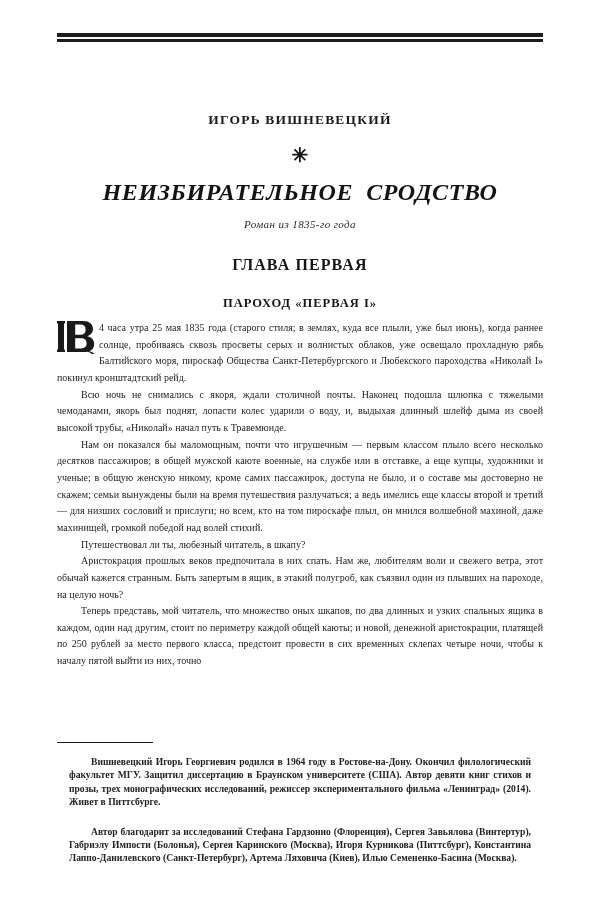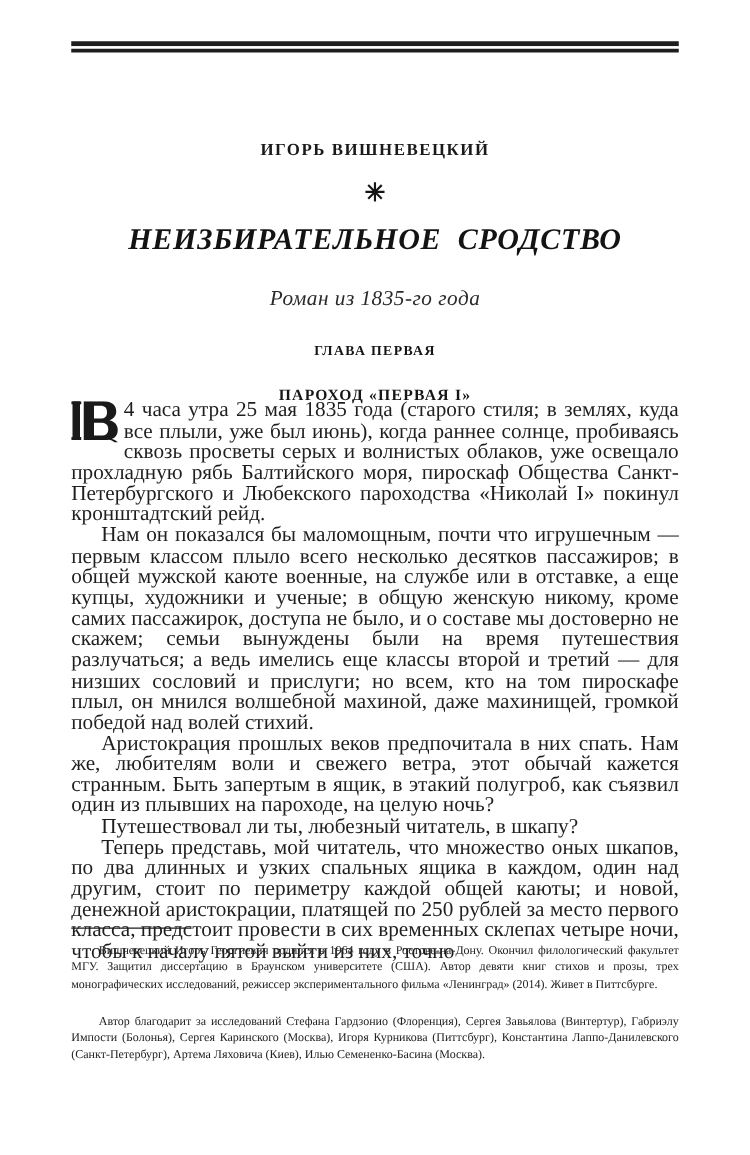--- a/index.html
+++ b/index.html
@@ -78,30 +78,30 @@
     font-size: 24px;
     letter-spacing: 0.6px;
     margin-top: 14px;
     color: #131313;
     white-space: pre;
   }
 
   .book-subtitle {
     font-family: "Liberation Serif", "DejaVu Serif", serif;
     font-style: italic;
-    font-size: 17px;
+    font-size: 11px;
     letter-spacing: 0.4px;
-    margin-top: 23px;
+    margin-top: 12px;
     color: #2a2a2a;
   }
 
   .chapter-label {
     font-family: "Liberation Serif", "DejaVu Serif", serif;
     font-weight: bold;
-    font-size: 11px;
+    font-size: 16px;
     letter-spacing: 1.1px;
     margin-top: 26px;
     color: #161616;
   }
 
   .chapter-sublabel {
     font-family: "Liberation Serif", "DejaVu Serif", serif;
     font-weight: bold;
     font-size: 12.5px;
     letter-spacing: 1px;
@@ -112,21 +112,21 @@
   
   .bodytext {
     position: absolute;
     left: 57px;
     top: 320px;
     width: 486px;
   }
 
   .bodytext p {
     margin: 0;
-    font-size: 17px;
+    font-size: 10px;
     line-height: 16.65px;
     text-align: justify;
     text-indent: 24px;
     color: #1e1e1e;
     hyphens: none;
   }
 
   .bodytext p.first {
     text-indent: 0;
   }
@@ -150,26 +150,27 @@
   }
 
   .footnote-rule {
     width: 96px;
     height: 1.4px;
     background: #1d1d1d;
     margin-bottom: 11px;
   }
 
   .footnote-area p {
-    margin: 0;
+    margin: 12px;
     font-size: 9.6px;
     line-height: 13.1px;
     text-align: justify;
     text-indent: 22px;
     color: #232323;
+    font-weight: bold;
   }
 
   .footnote-area p + p {
     margin-top: 17px;
   }
 </style>
 </head>
 <body>
 
 <div id="page">
@@ -210,23 +211,24 @@
                    C28.6 5.3 26.9 3.6 23.4 3.6 Z
                    M18.2 17.2 L18.2 27.4 L24 27.4 C27.8 27.4 29.6 25.6 29.6 22.3
                    C29.6 19 27.8 17.2 24 17.2 Z" fill="#1a1a1a"></path>
 
           <path d="M30 29.6 C34 30.4 36.4 31.6 37.4 33 L34.6 33 C33.6 31.8 32 31 30 30.6 Z" fill="#1a1a1a"></path>
         </svg>
       </span>
       <span>4 часа утра 25 мая 1835 года (старого стиля; в землях, куда все плыли, уже был июнь), когда раннее солнце, пробиваясь сквозь просветы серых и волнистых облаков, уже освещало прохладную рябь Балтийского моря, пироскаф Общества Санкт-Петербургского и Любекского пароходства «Николай I» покинул кронштадтский рейд.</span>
     </p>
 
+    <p>Всю ночь не снимались с якоря, ждали столичной почты. Наконец подошла шлюпка с тяжелыми чемоданами, якорь был поднят, лопасти колес ударили о воду, и, выдыхая длинный шлейф дыма из своей высокой трубы, «Николай» начал путь к Травемюнде.</p>
     <p>Нам он показался бы маломощным, почти что игрушечным — первым классом плыло всего несколько десятков пассажиров; в общей мужской каюте военные, на службе или в отставке, а еще купцы, художники и ученые; в общую женскую никому, кроме самих пассажирок, доступа не было, и о составе мы достоверно не скажем; семьи вынуждены были на время путешествия разлучаться; а ведь имелись еще классы второй и третий — для низших сословий и прислуги; но всем, кто на том пироскафе плыл, он мнился волшебной махиной, даже махинищей, громкой победой над волей стихий.</p>
+    <p>Путешествовал ли ты, любезный читатель, в шкапу?</p>
     <p>Аристокрация прошлых веков предпочитала в них спать. Нам же, любителям воли и свежего ветра, этот обычай кажется странным. Быть запертым в ящик, в этакий полугроб, как съязвил один из плывших на пароходе, на целую ночь?</p>
-    <p>Путешествовал ли ты, любезный читатель, в шкапу?</p>
     <p>Теперь представь, мой читатель, что множество оных шкапов, по два длинных и узких спальных ящика в каждом, один над другим, стоит по периметру каждой общей каюты; и новой, денежной аристокрации, платящей по 250 рублей за место первого класса, предстоит провести в сих временных склепах четыре ночи, чтобы к началу пятой выйти из них, точно</p>
   </div>
 
   <div class="footnote-area">
     <div class="footnote-rule"></div>
     <p>Вишневецкий Игорь Георгиевич родился в 1964 году в Ростове-на-Дону. Окончил филологический факультет МГУ. Защитил диссертацию в Браунском университете (США). Автор девяти книг стихов и прозы, трех монографических исследований, режиссер экспериментального фильма «Ленинград» (2014). Живет в Питтсбурге.</p>
     <p>Автор благодарит за исследований Стефана Гардзонио (Флоренция), Сергея Завьялова (Винтертур), Габриэлу Импости (Болонья), Сергея Каринского (Москва), Игоря Курникова (Питтсбург), Константина Лаппо-Данилевского (Санкт-Петербург), Артема Ляховича (Киев), Илью Семененко-Басина (Москва).</p>
   </div>
 
 </div>

